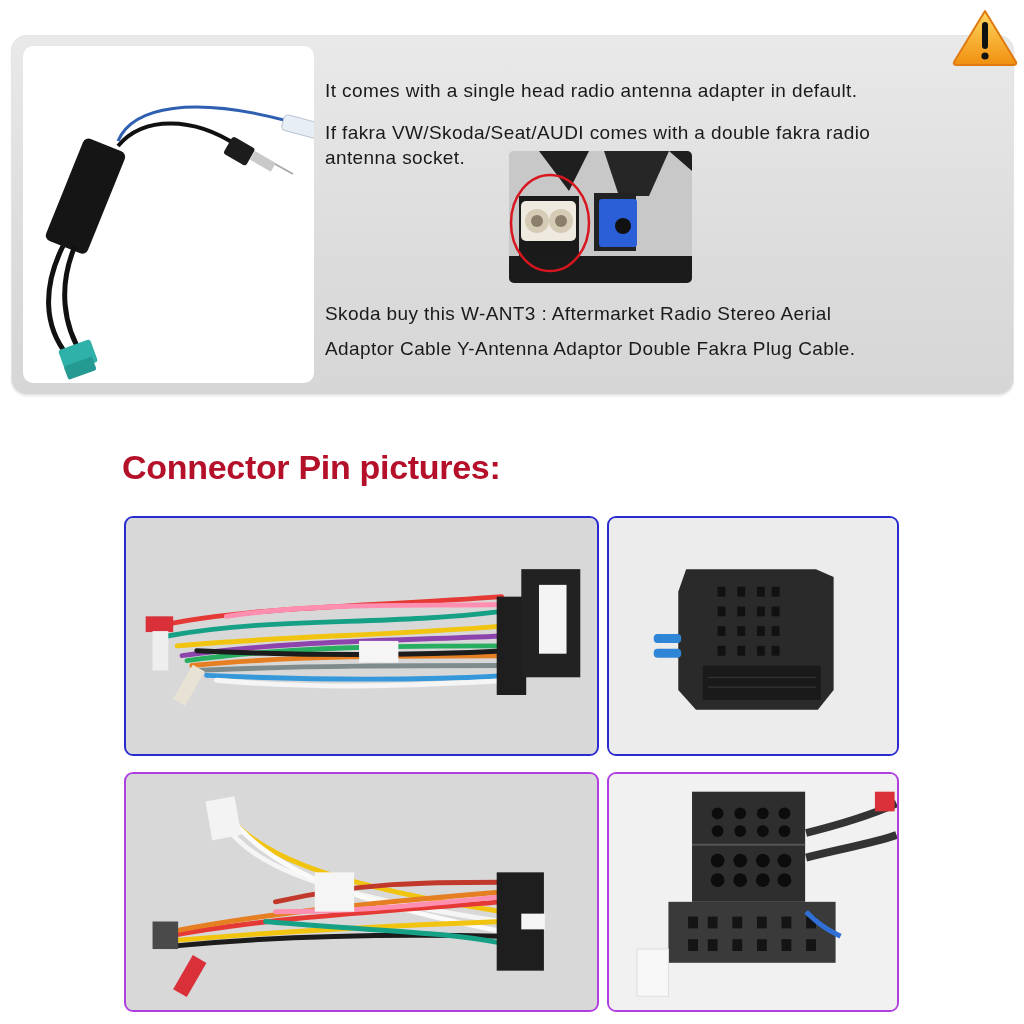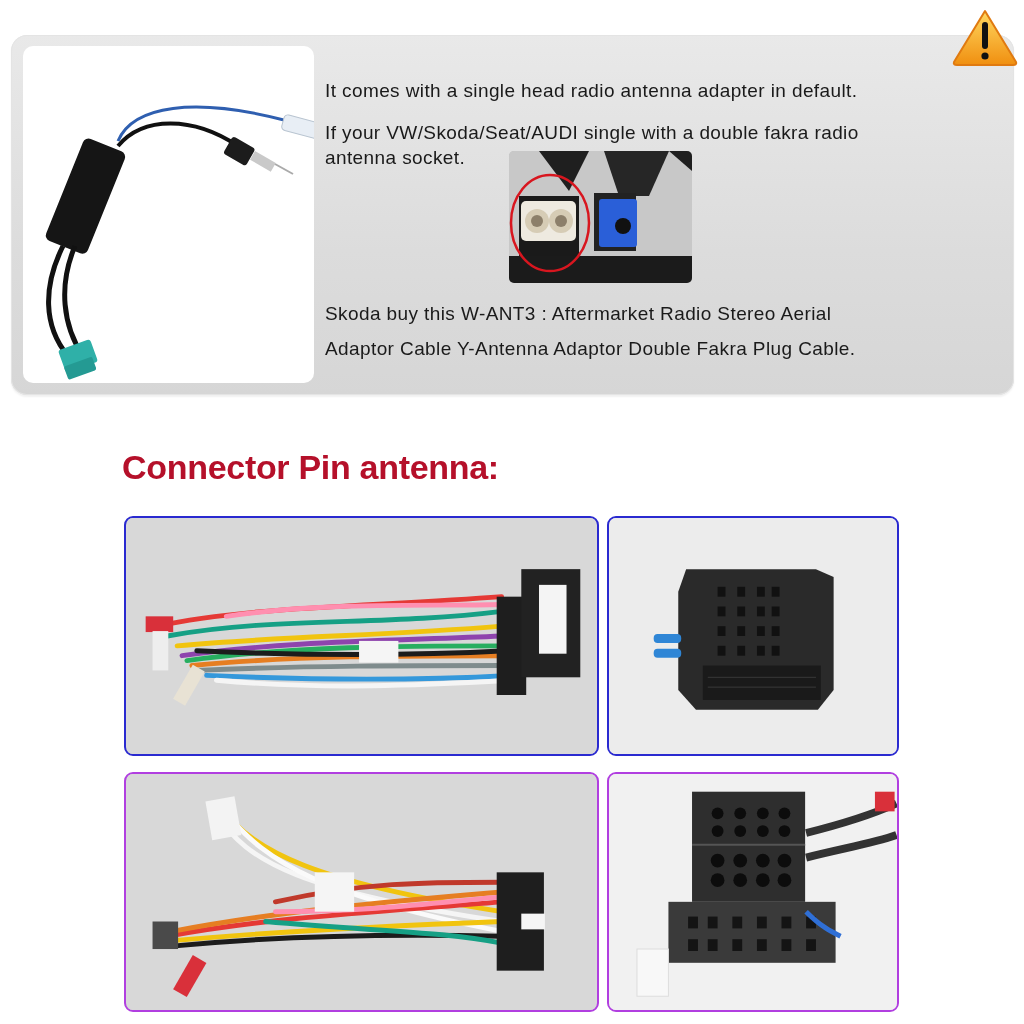--- a/index.html
+++ b/index.html
@@ -92,21 +92,21 @@
         <stop offset="1" stop-color="#f08f10"></stop>
       </linearGradient>
     </defs>
     <path d="M34 3 L65 54 Q66 57 62 57 L6 57 Q2 57 3 54 Z" fill="url(#wg)" stroke="#e07a10" stroke-width="2" stroke-linejoin="round"></path>
     <rect x="31" y="14" width="6" height="27" rx="3" fill="#111"></rect>
     <circle cx="34" cy="48" r="3.6" fill="#111"></circle>
   </svg>
 </div>
 
 <div class="notice-text t1">It comes with a single head radio antenna adapter in default.</div>
-<div class="notice-text t2">If your VW/Skoda/Seat/AUDI  single with a double fakra radio</div>
+<div class="notice-text t2">If fakra VW/Skoda/Seat/AUDI  comes with a double fakra radio</div>
 <div class="notice-text t3">antenna socket.</div>
 
 <div class="socket-photo" title="Double fakra radio antenna socket (circled in red)">
   <svg viewBox="0 0 183 132">
     <rect width="183" height="132" fill="#c8c8c8"></rect>
     <polygon points="30,0 80,0 60,40" fill="#1f1f1f"></polygon>
     <polygon points="95,0 160,0 140,45 110,45" fill="#262626"></polygon>
     <polygon points="160,0 183,0 183,20" fill="#1f1f1f"></polygon>
     <rect x="0" y="105" width="183" height="27" fill="#1b1b1b"></rect>
     <rect x="10" y="45" width="60" height="60" fill="#1a1a1a"></rect>
@@ -118,21 +118,21 @@
     <rect x="85" y="42" width="42" height="58" fill="#222"></rect>
     <rect x="90" y="48" width="38" height="48" rx="3" fill="#2a5fd8"></rect>
     <circle cx="114" cy="75" r="8" fill="#111"></circle>
     <ellipse cx="41" cy="72" rx="39" ry="48" fill="none" stroke="#d8161f" stroke-width="2.5"></ellipse>
   </svg>
 </div>
 
 <div class="notice-text t4">Skoda buy this W-ANT3 : Aftermarket Radio Stereo Aerial</div>
 <div class="notice-text t5">Adaptor Cable Y-Antenna Adaptor Double Fakra Plug Cable.</div>
 
-<div class="section-title">Connector Pin antenna:</div>
+<div class="section-title">Connector Pin pictures:</div>
 
 <div class="frame blue f1" title="Wiring harness with RCA plugs and quadlock connector">
   <svg viewBox="0 0 475 240">
     <rect width="475" height="240" fill="#d8d8d8"></rect>
     <g fill="none" stroke-width="5" stroke-linecap="round">
       <path d="M30 110 C120 90 250 90 380 80" stroke="#e53935"></path>
       <path d="M40 120 C150 100 260 110 380 95" stroke="#16a085"></path>
       <path d="M50 130 C160 120 260 120 380 110" stroke="#f1c40f"></path>
       <path d="M55 140 C160 125 270 125 380 120" stroke="#8e44ad"></path>
       <path d="M60 145 C170 130 280 130 385 130" stroke="#27ae60"></path>

